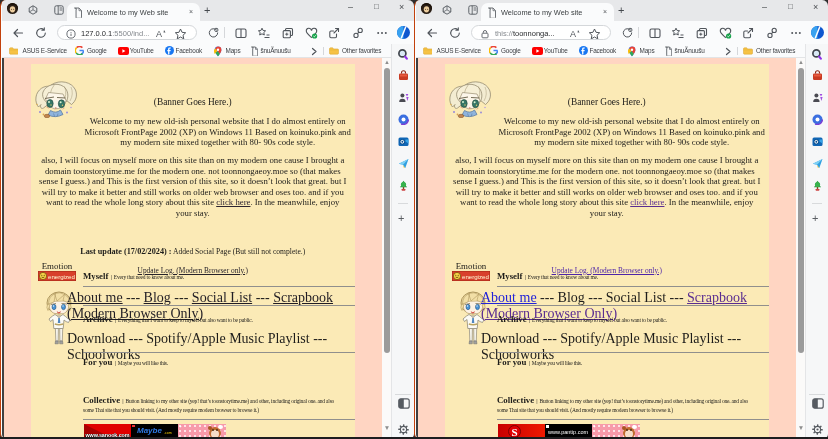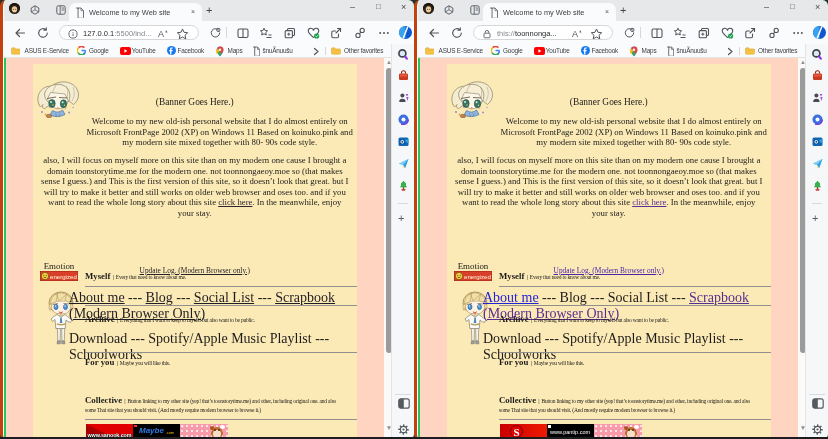--- a/index.html
+++ b/index.html
@@ -1,17 +1,17 @@
 <!DOCTYPE html>
 <html><head><meta charset="utf-8"><style>
 * { margin:0; padding:0; box-sizing:border-box; }
 html,body { width:828px; height:439px; overflow:hidden; background:#2e2e2e; }
 body { font-family:"Liberation Sans", sans-serif; }
-.win { position:absolute; top:0; width:414px; height:439px; background:#22c55e;
-  border-left:3px solid #c2410c; box-shadow:inset 1px 0 0 #fdfdfd; border-radius:6px 6px 5px 5px; overflow:hidden; }
+.win { position:absolute; top:0; width:414px; height:439px; background:#404040;
+  border-left:1px solid #c2410c; box-shadow:inset 1px 0 0 #fdfdfd; border-radius:6px 6px 5px 5px; overflow:hidden; }
 .tbar { position:absolute; left:1px; right:0; top:0; height:21px; background:#e7e8ea; }
 .tbi { position:absolute; }
 .tab { position:absolute; left:65px; top:3px; width:133px; height:18px; background:#fafbfc;
   border-radius:7px 7px 0 0; display:flex; }
 .tabt { font-size:7.4px; color:#3c4043; margin-left:5px; margin-top:5px; white-space:nowrap; }
 .tabx { position:absolute; right:7px; top:4.5px; font-size:7px; color:#55585c; }
 .wc { position:absolute; top:2px; font-size:9px; color:#4a4d51; font-family:"Liberation Sans"; }
 .nbar { position:absolute; left:1px; right:0; top:21px; height:23px; background:#fafbfc; }
 .nbi { position:absolute; }
 .pill { position:absolute; left:55px; top:4px; width:140px; height:15px; background:#fff;
@@ -264,20 +264,21 @@
 <ellipse cx="13" cy="38" rx="2.8" ry="1.7" fill="#c2854f" stroke="#8d5a2c" stroke-width="0.6"></ellipse>
 <circle cx="6" cy="34" r="1.1" fill="#9b8ed8"></circle>
             <circle cx="9.5" cy="36.5" r="0.9" fill="#d8a04e"></circle>
 <circle cx="33" cy="34.5" r="1" fill="#9b8ed8"></circle>
             <circle cx="3" cy="26.5" r="0.8" fill="#e0b45c"></circle>
 <circle cx="37" cy="29.5" r="0.8" fill="#b9a0e0"></circle>
 </svg>
         </span>
         <div class="ctr" style="left:52px;top:20px">Welcome to my new old-ish personal website that I do almost entirely on<br>Microsoft FrontPage 2002 (XP) on Windows 11 Based on koinuko.pink and<br>my modern site mixed together with 80- 90s code style.</div>
         <div class="ctr" style="top:59px">also, I will focus on myself more on this site than on my modern one cause I brought a<br>domain toonstorytime.me for the modern one. not toonnongaeoy.moe so (that makes<br>sense I guess.) and This is the first version of this site, so it doesn’t look that great. but I<br>will try to make it better and still works on older web browser and oses too. and if you<br>want to read the whole long story about this site <a class="lnk" style="color:#2d2430">click here</a>. In the meanwhile, enjoy<br>your stay.</div>
+        <div class="ctr" style="top:150.5px;font-size:8.2px"><b>Last update (17/02/2024) :</b><span class="lu2"> Added Social Page (But still not complete.)</span></div>
         <div class="ctr" style="top:169.5px;font-size:7.4px"><a class="lnk" style="color:#26222a">Update Log. (Modern Browser only.)</a></div>
         <div style="position:absolute;left:0;top:196.5px;width:52px;text-align:center;font-size:8.9px">Emotion</div>
         <div style="position:absolute;left:6px;top:207px;width:40px;height:10px">
           <div style="position:absolute;left:1px;top:0;width:38px;height:10px;background:#d8402c;display:flex;align-items:center;box-shadow:inset 0 0 0 0.5px #9e2415">
             <svg width="8" height="8" viewBox="0 0 8 8" style="margin-left:1px;flex:none">
               <circle cx="4" cy="4" r="3.6" fill="#f6d348" stroke="#6b4a00" stroke-width="0.7"></circle>
               <circle cx="2.8" cy="3.2" r="0.55" fill="#4a3200"></circle>
               <circle cx="5.2" cy="3.2" r="0.55" fill="#4a3200"></circle>
               <path d="M2.6 5 q1.4 1.3 2.8 0" stroke="#4a3200" stroke-width="0.7" fill="none"></path>
             </svg>

